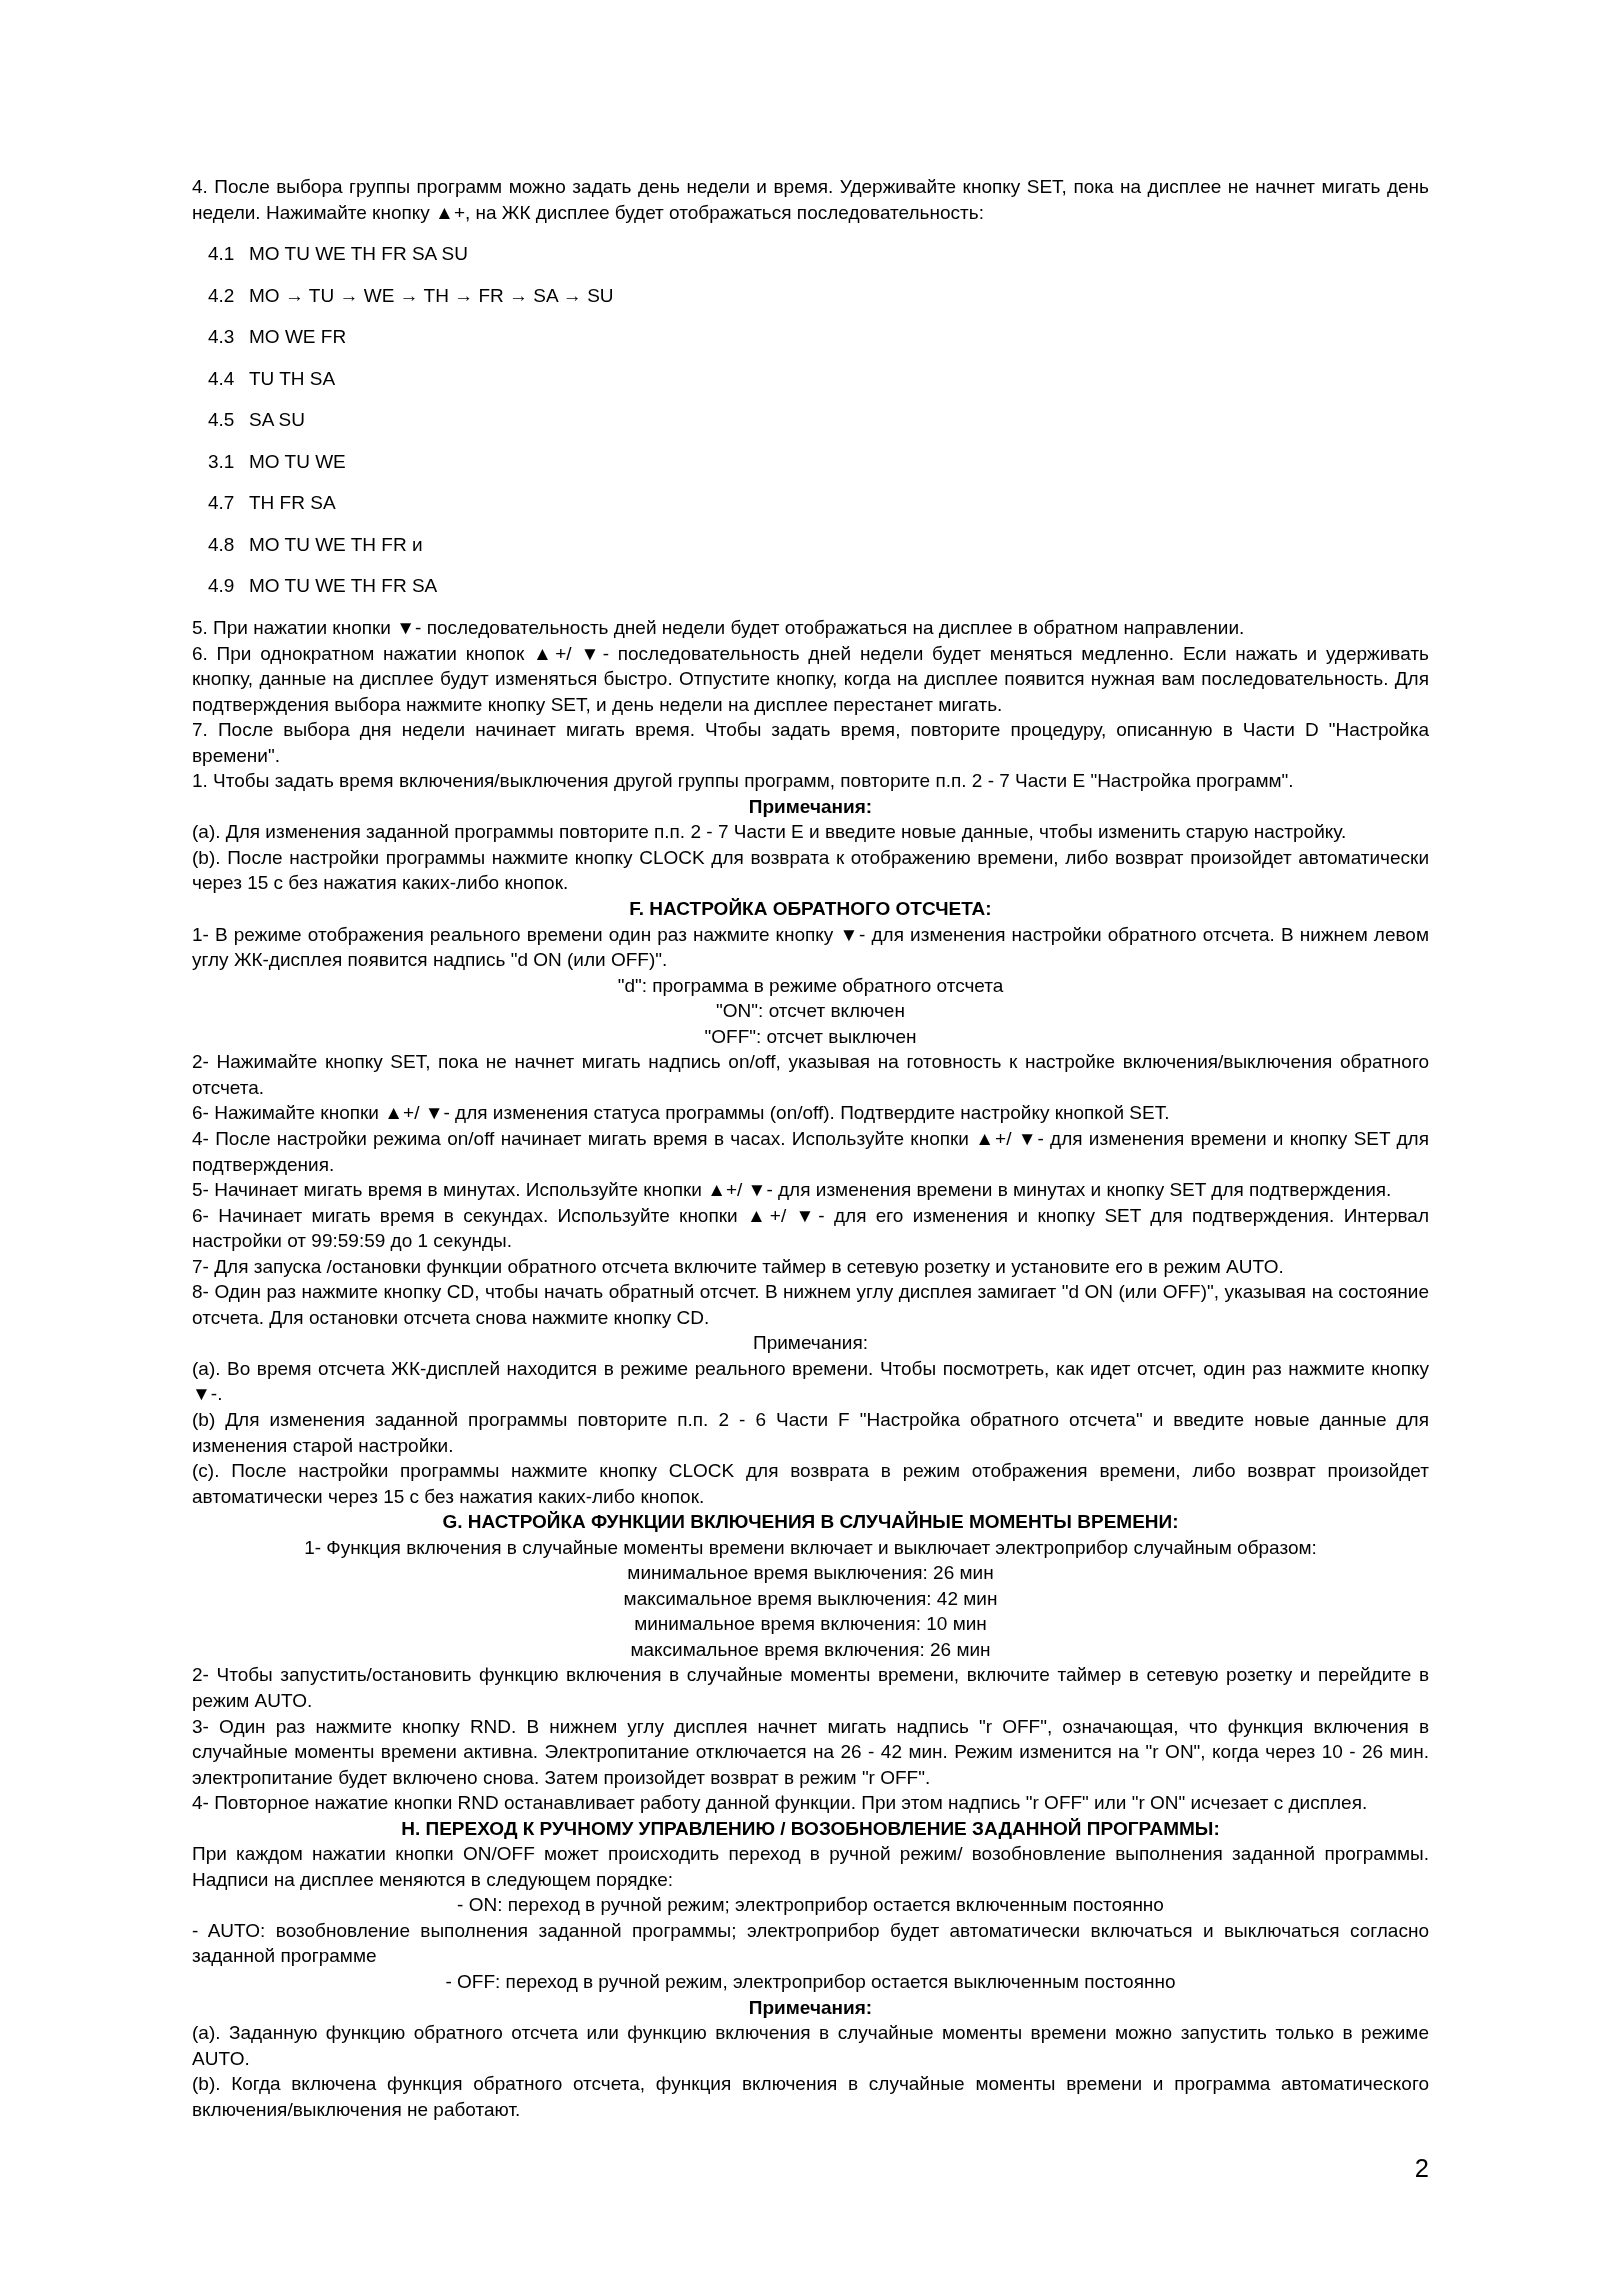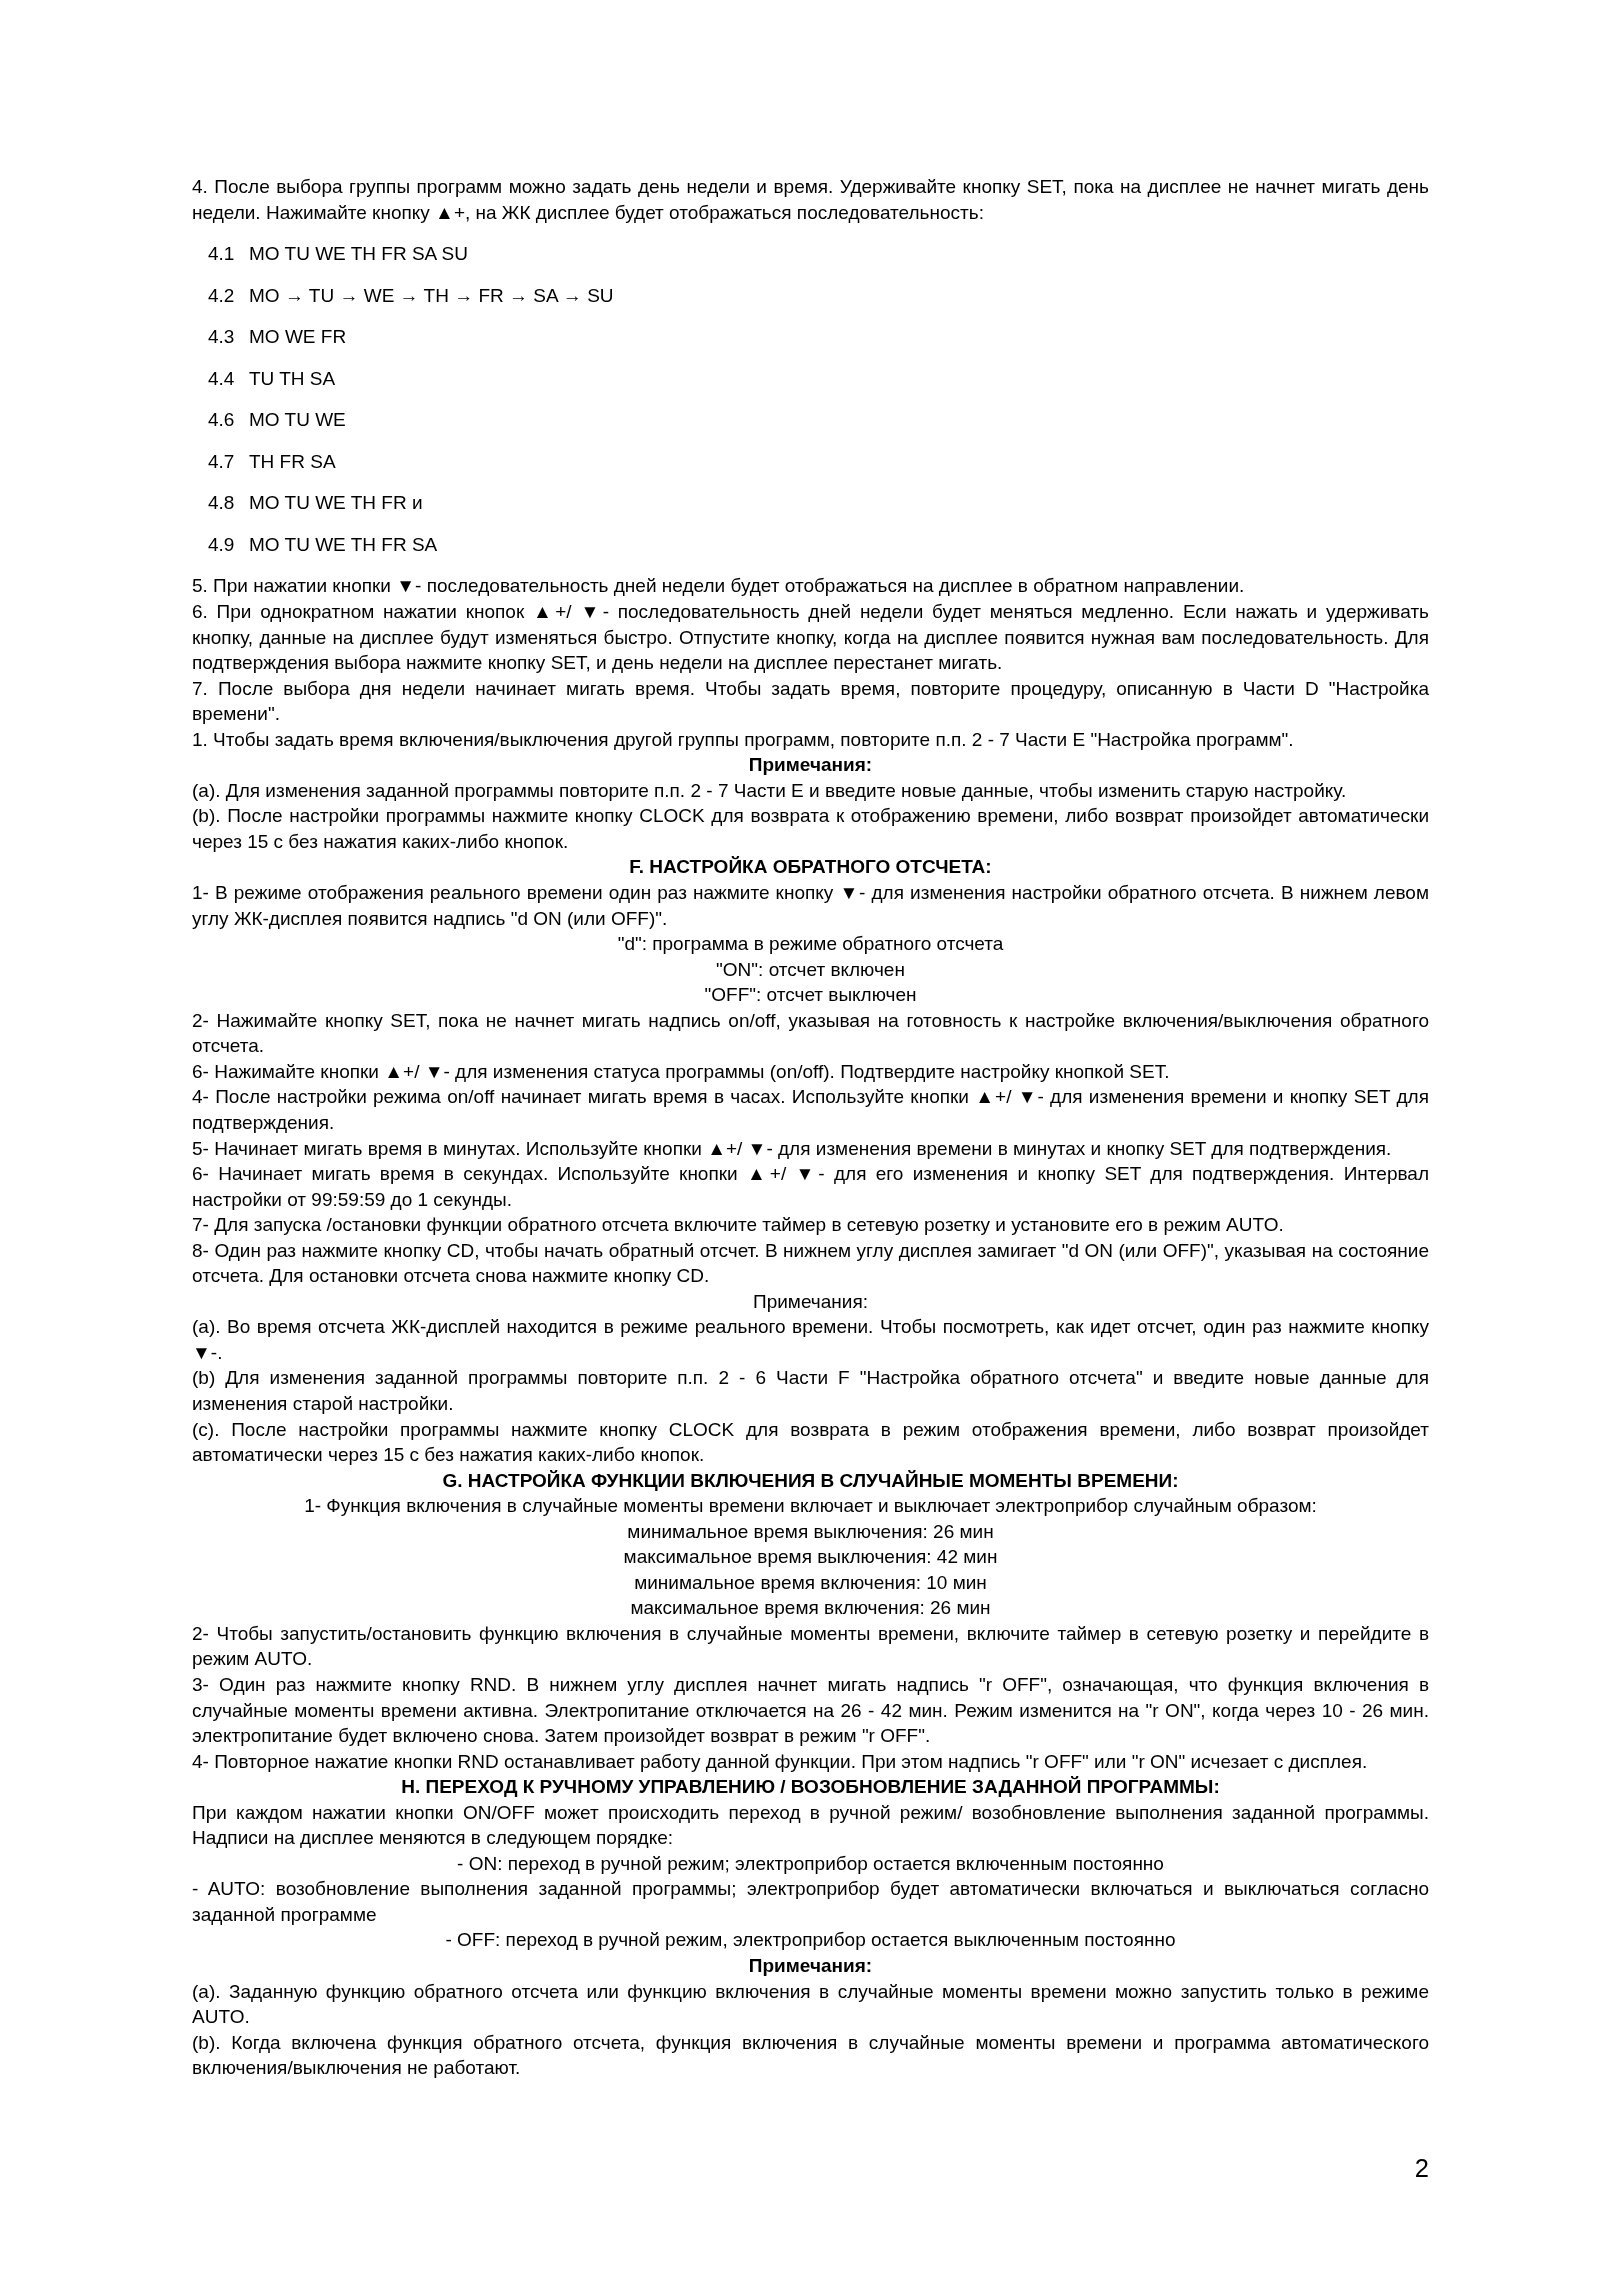--- a/index.html
+++ b/index.html
@@ -56,21 +56,22 @@
 <div class="page">
   <div class="doc">
 
     <p class="p">4. После выбора группы программ можно задать день недели и время. Удерживайте кнопку SET, пока на дисплее не начнет мигать день недели. Нажимайте кнопку ▲+, на ЖК дисплее будет отображаться последовательность:</p>
 
     <div>
       <p class="seq"><span class="num">4.1</span><span>MO TU WE TH FR SA SU</span></p>
       <p class="seq"><span class="num">4.2</span><span>MO → TU → WE → TH → FR → SA → SU</span></p>
       <p class="seq"><span class="num">4.3</span><span>MO WE FR</span></p>
       <p class="seq"><span class="num">4.4</span><span>TU TH SA</span></p>
-      <p class="seq"><span class="num">4.6</span><span>MO TU WE</span></p>
+      <p class="seq"><span class="num">4.5</span><span>SA SU</span></p>
+      <p class="seq"><span class="num">3.1</span><span>MO TU WE</span></p>
       <p class="seq"><span class="num">4.7</span><span>TH FR SA</span></p>
       <p class="seq"><span class="num">4.8</span><span>MO TU WE TH FR и</span></p>
       <p class="seq"><span class="num">4.9</span><span>MO TU WE TH FR SA</span></p>
     </div>
 
     <p class="p">5. При нажатии кнопки ▼- последовательность дней недели будет отображаться на дисплее в обратном направлении.</p>
     <p class="p">6. При однократном нажатии кнопок ▲+/ ▼- последовательность дней недели будет меняться медленно. Если нажать и удерживать кнопку, данные на дисплее будут изменяться быстро. Отпустите кнопку, когда на дисплее появится нужная вам последовательность. Для подтверждения выбора нажмите кнопку SET, и день недели на дисплее перестанет мигать.</p>
     <p class="p">7. После выбора дня недели начинает мигать время. Чтобы задать время, повторите процедуру, описанную в Части D "Настройка времени".</p>
     <p class="p">1. Чтобы задать время включения/выключения другой группы программ, повторите п.п. 2 - 7 Части E "Настройка программ".</p>
 

